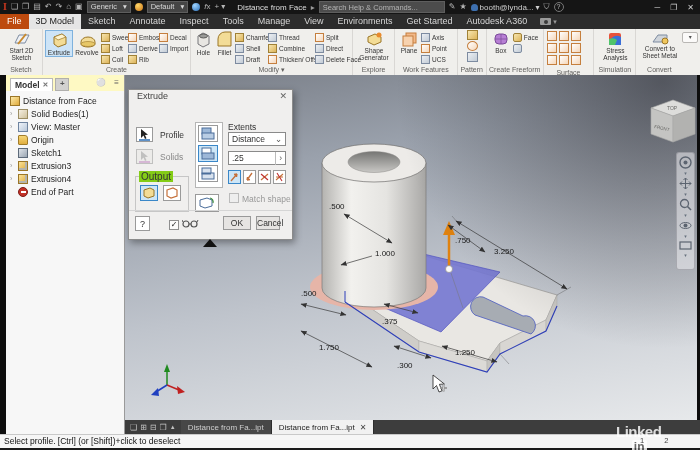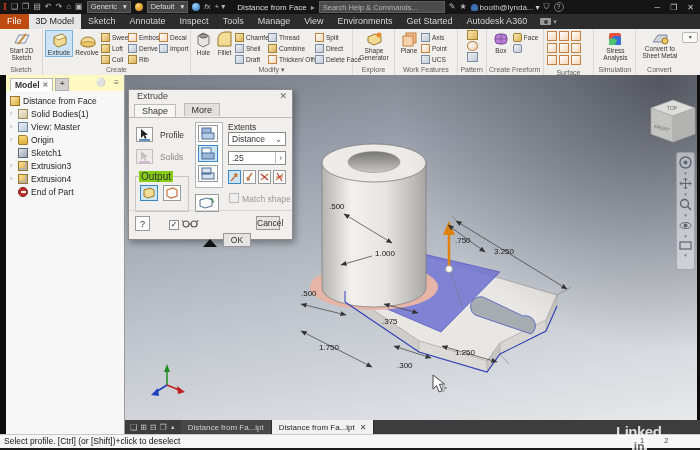--- a/index.html
+++ b/index.html
@@ -567,24 +567,20 @@
     <span class="navcaret">▾</span>
     <svg width="13" height="11">
         <rect x="1" y="2" width="11" height="7" fill="none" stroke="#5c6470" stroke-width="1.2"></rect>
       </svg>
     <span class="navcaret">▾</span>
   </div>
 
   <div id="dlg" class="abs">
     <div id="dlg-title">Extrude</div>
     <span id="dlg-close">✕</span>
-    <div class="dtabs">
-      <span class="dtab active">Shape</span>
-      <span class="dtab">More</span>
-    </div>
 
     <div class="dbtn" style="left:7px;top:37px;width:17px;height:15px;">
       <svg width="15" height="13">
           <path d="M4,1 L4,10 L6.5,7.5 L8,11 L9.5,10.2 L8,7 L11,6.8 Z" fill="#222"></path>
           <line x1="2" y1="12" x2="13" y2="12" stroke="#2a6db5" stroke-width="1.5"></line>
         </svg>
     </div>
     <span class="dlbl" style="left:31px;top:40px;">Profile</span>
     <div class="dbtn dis" style="left:7px;top:59px;width:17px;height:15px;background:#e9e8e6;">
       <svg width="15" height="13">
@@ -664,21 +660,21 @@
     <span class="dlbl" style="left:113px;top:104px;color:#999;">Match shape</span>
 
     <div style="position:absolute;left:0;top:120px;width:100%;border-top:1px solid #d5d5d5;"></div>
     <div class="dbtn" style="left:6px;top:126px;width:15px;height:15px;text-align:center;font-size:9px;line-height:14px;">?</div>
     <span class="chk" style="left:40px;top:130px;">✓</span>
     <svg class="abs" style="left:53px;top:129px;" width="17" height="9">
         <circle cx="4" cy="5" r="3" fill="none" stroke="#555" stroke-width="1.2"></circle>
         <circle cx="12" cy="5" r="3" fill="none" stroke="#555" stroke-width="1.2"></circle>
         <path d="M7,5 h2 M1,3 l-1,-2 M15,3 l1,-2" stroke="#555" stroke-width="1" fill="none"></path>
       </svg>
-    <div class="okbtn" style="left:94px;top:143px;width:28px;">OK</div>
+    <div class="okbtn" style="left:94px;top:126px;width:28px;">OK</div>
     <div class="okbtn" style="left:127px;top:126px;width:24px;">Cancel</div>
   </div>
   <div id="dlg-tri" class="abs"></div>
 
   <div id="doctabs" class="abs">
     <div class="dt-icons">
       <span>❏</span>
       <span>⊞</span>
       <span>⊟</span>
       <span>❒</span>

